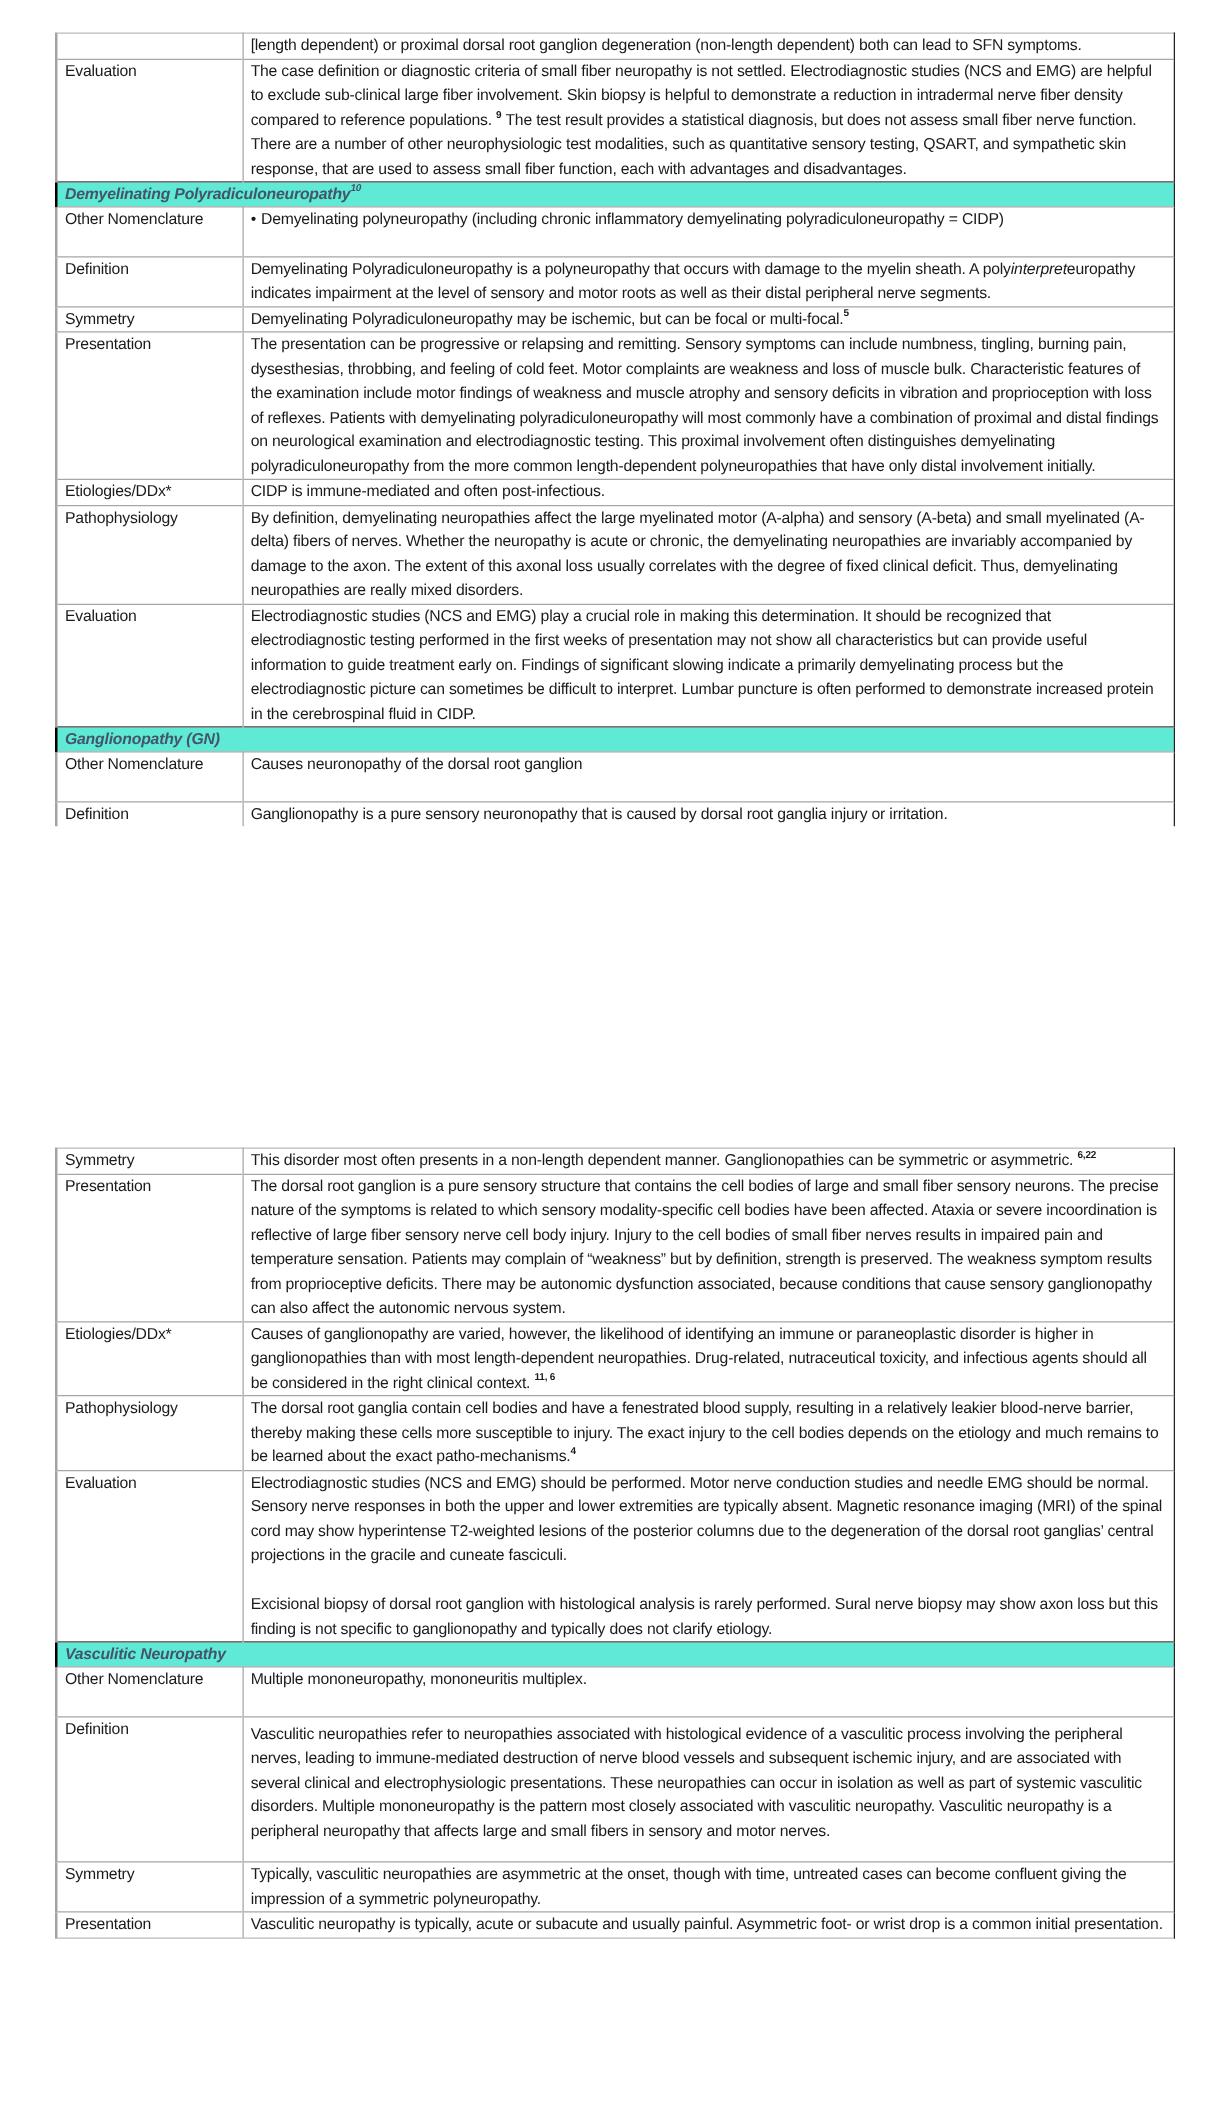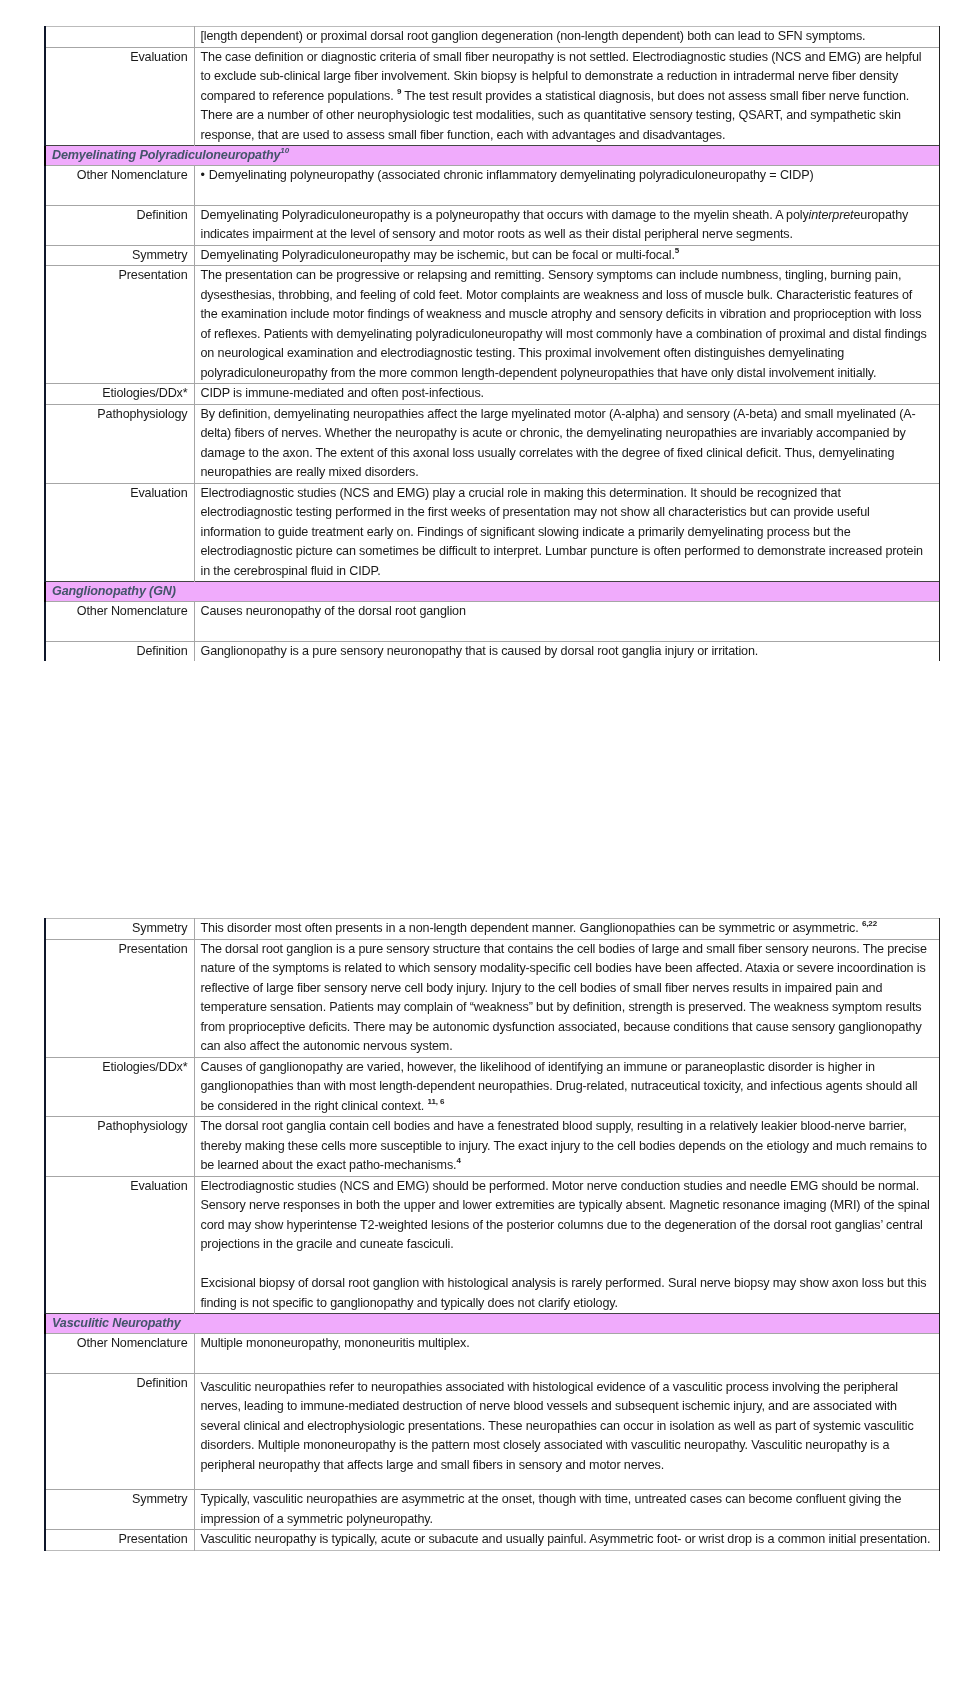--- a/index.html
+++ b/index.html
@@ -6,23 +6,23 @@
   body { width:967px; height:1690px; position:relative; overflow:hidden;
          font-family:"Liberation Sans", sans-serif; color:#1a1a1a; }
   .page { position:absolute; left:44px; width:894px; }
   #page1 { top:26px; }
   #page2 { top:918px; }
   table { border-collapse:collapse; width:894px; table-layout:fixed; }
   col.c1 { width:149px; }
   col.c2 { width:745px; }
   td { vertical-align:top; padding:0 6px 0 6px; font-size:12.6px; line-height:19.5px;
        border-top:1px solid #a6a6a6; letter-spacing:-0.15px; }
-  td.label { border-left:2px solid #0f172a; border-right:1px solid #a6a6a6;text-align:right; }
+  td.label { border-left:2px solid #a3a3a3; border-right:1px solid #a6a6a6; }
   td.content { border-right:1.5px solid #222; }
-  tr.sec td { background:#f0abfc; color:#44546a; font-weight:bold; font-style:italic;
+  tr.sec td { background:#5eead4; color:#44546a; font-weight:bold; font-style:italic;
               border-left:2px solid #000; border-right:1.5px solid #222;
               border-top:1.5px solid #444; line-height:18.5px;margin-left:46px; }
   tr.first td { border-top:1px solid #bbb; }
   sup { font-size:8px; line-height:0; vertical-align:6px; font-weight:bold; }
   .it { font-style:italic; }
   .para-gap { display:block; height:19.5px; }
   .bullet { margin-right:4px; }
 </style>
 </head>
 <body>
@@ -40,21 +40,21 @@
     </tr>
     <tr>
       <td class="label">Evaluation</td>
       <td class="content"><span>The case definition or diagnostic criteria of small fiber neuropathy is not settled.  Electrodiagnostic studies (NCS and EMG) are helpful to exclude sub-clinical large fiber involvement.  Skin biopsy is helpful to demonstrate a reduction in intradermal nerve fiber density compared to reference populations.</span> <sup>9</sup><span> The test result provides a statistical diagnosis, but does not assess small fiber nerve function.  There are a number of other neurophysiologic test modalities, such as quantitative sensory testing, QSART, and sympathetic skin response, that are used to assess small fiber function, each with advantages and disadvantages.</span></td>
     </tr>
     <tr class="sec">
       <td colspan="2"><span>Demyelinating Polyradiculoneuropathy</span><sup>10</sup></td>
     </tr>
     <tr>
       <td class="label">Other Nomenclature</td>
-      <td class="content"><span class="bullet">•</span><span>Demyelinating polyneuropathy (associated chronic inflammatory demyelinating polyradiculoneuropathy = CIDP)</span><br><span>&nbsp;</span></td>
+      <td class="content"><span class="bullet">•</span><span>Demyelinating polyneuropathy (including chronic inflammatory demyelinating polyradiculoneuropathy = CIDP)</span><br><span>&nbsp;</span></td>
     </tr>
     <tr>
       <td class="label">Definition</td>
       <td class="content"><span>Demyelinating Polyradiculoneuropathy is a polyneuropathy that occurs with damage to the myelin sheath.  A poly</span><span class="it">interpret</span><span>europathy indicates impairment at the level of sensory and motor roots as well as their distal peripheral nerve segments.</span></td>
     </tr>
     <tr>
       <td class="label">Symmetry</td>
       <td class="content"><span>Demyelinating Polyradiculoneuropathy may be ischemic, but can be focal or multi-focal.</span><sup>5</sup></td>
     </tr>
     <tr>

